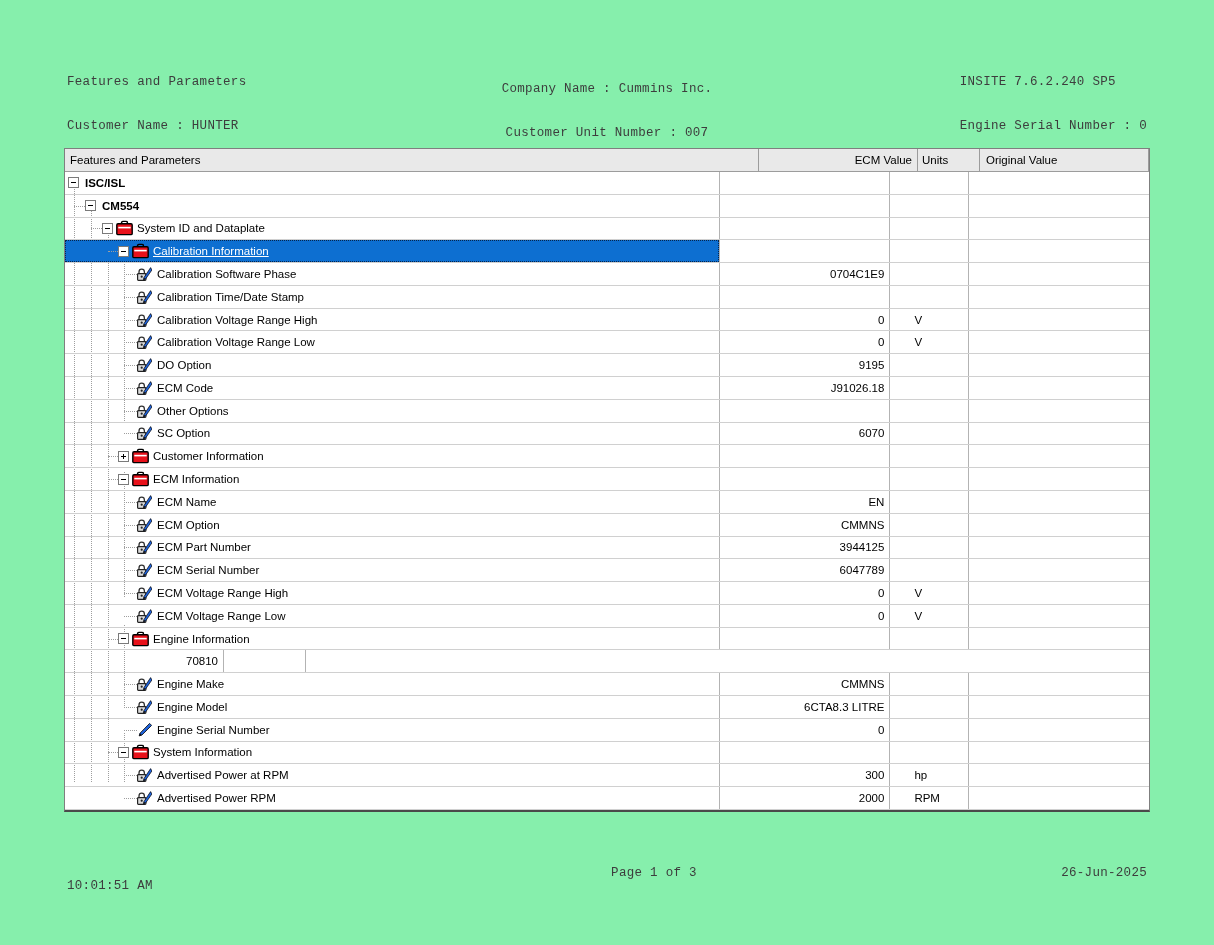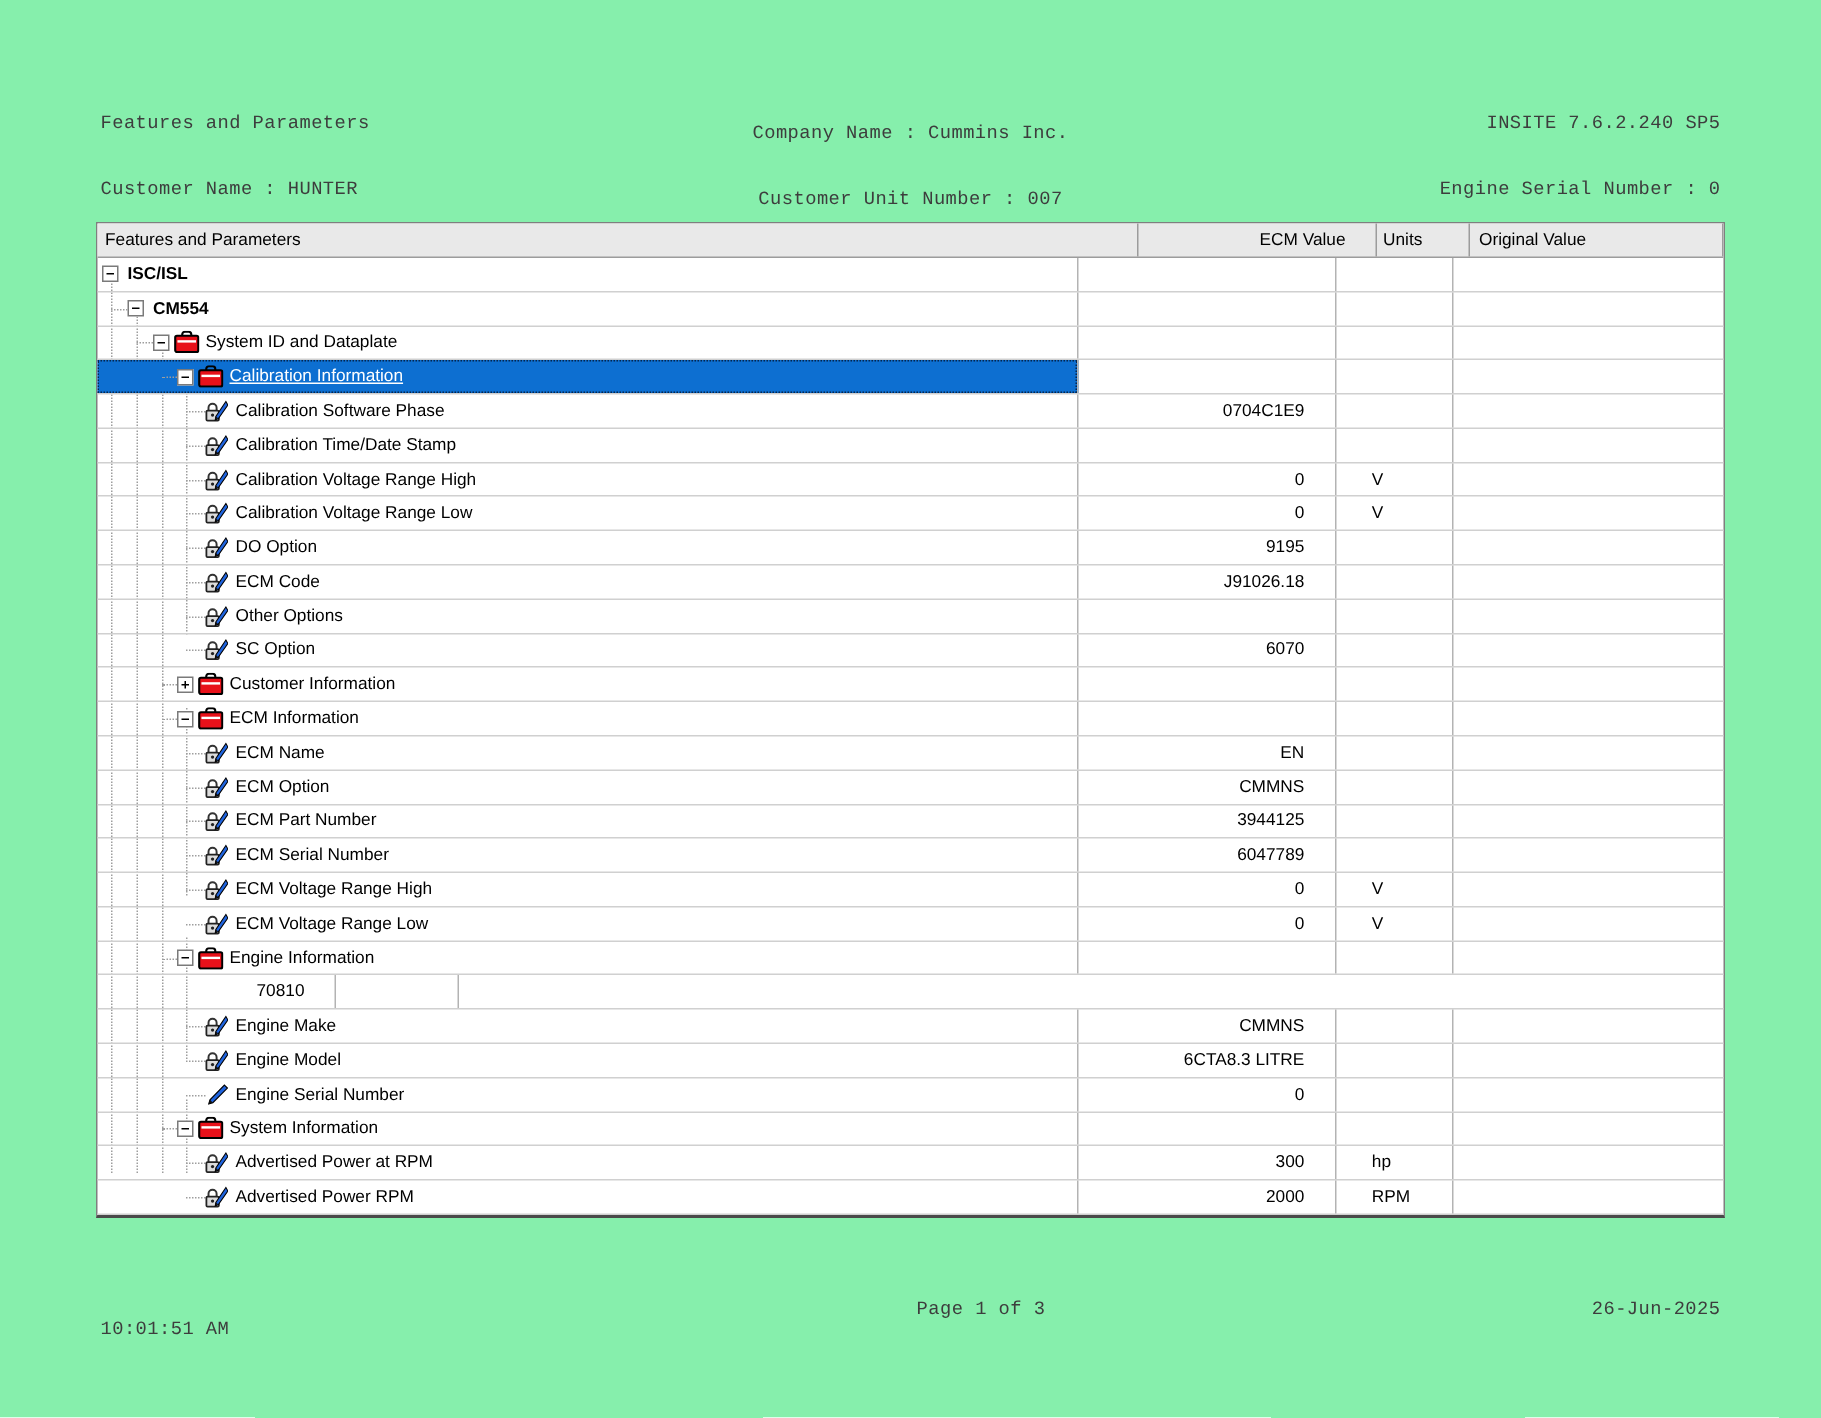--- a/index.html
+++ b/index.html
@@ -3,34 +3,34 @@
 <meta charset="utf-8">
 <style>
   html,body{margin:0;padding:0;background:#fff;}
   #page{position:relative;width:1214px;height:945px;background:#86efac;overflow:hidden;
         font-family:"Liberation Sans",sans-serif;color:#000;}
   
   .mono{font-family:"Liberation Mono","DejaVu Sans Mono",monospace;font-size:12.5px;
         letter-spacing:.3px;color:#3d3d3d;line-height:14.6px;white-space:pre;}
   #hdr-left{position:absolute;left:67px;top:46px;text-align:left;}
   #hdr-center{position:absolute;left:0;top:53px;width:1214px;text-align:center;}
-  #hdr-right{position:absolute;right:67px;top:46px;text-align:right;}
+  #hdr-right{position:absolute;right:67px;top:46px;}
   #ftr-left{position:absolute;left:67px;top:866px;margin-top:13px;}
   #ftr-center{position:absolute;left:0;top:866px;width:1214px;text-align:center;margin-left:47px;}
   #ftr-right{position:absolute;right:67px;top:866px;text-align:right;}
   
   #grid{position:absolute;left:64px;top:148px;width:1084px;
         border:1px solid #7f7f7f;border-bottom:2px solid #4a4a4a;background:#fff;
         font-size:11.5px;}
   .hrow{display:flex;height:22px;background:#e9e9e9;border-bottom:1px solid #9c9c9c;}
   .hrow .cell{border-right:1px solid #9c9c9c;display:flex;align-items:center;}
   .row{display:flex;height:21.786px;border-bottom:1px solid #d0d0d0;position:relative;z-index:1;gap:20px;}
   .cell{box-sizing:border-box;overflow:hidden;white-space:nowrap;}
   .c1{width:694px;position:relative;}
-  .c2{width:159px;text-align:right;padding-right:20px;display:flex;align-items:center;justify-content:flex-end;}
+  .c2{width:159px;text-align:right;padding-right:5px;display:flex;align-items:center;justify-content:flex-end;}
   .c3{width:62px;padding-left:4px;display:flex;align-items:center;}
   .c4{width:169px;padding-left:6px;display:flex;align-items:center;}
   .row .c1,.row .c2,.row .c3{border-right:1px solid #b3b3b3;}
   .hrow .c1{padding-left:5px;}
   #rows{position:relative;}
   
   .vguide{position:absolute;width:0;border-left:1px dotted #9e9e9e;z-index:0;}
   .conn{position:absolute;top:50%;border-top:1px dotted #9e9e9e;}
   .lvl1 .conn{left:9px;width:11px;}
   .lvl2 .conn{left:26px;width:11px;}

